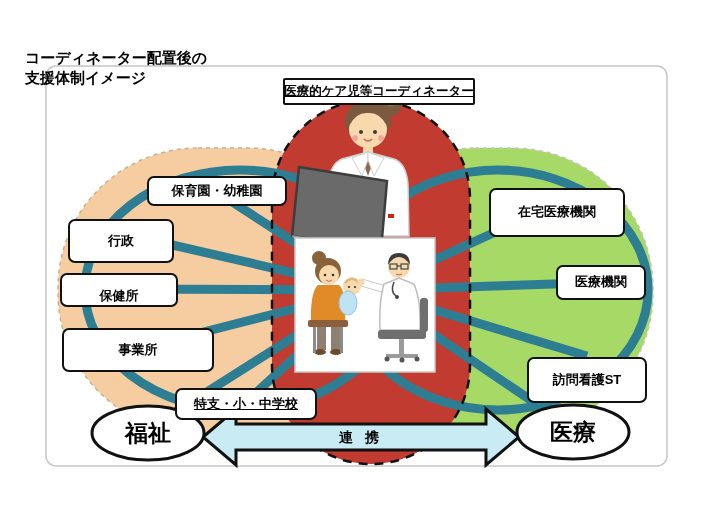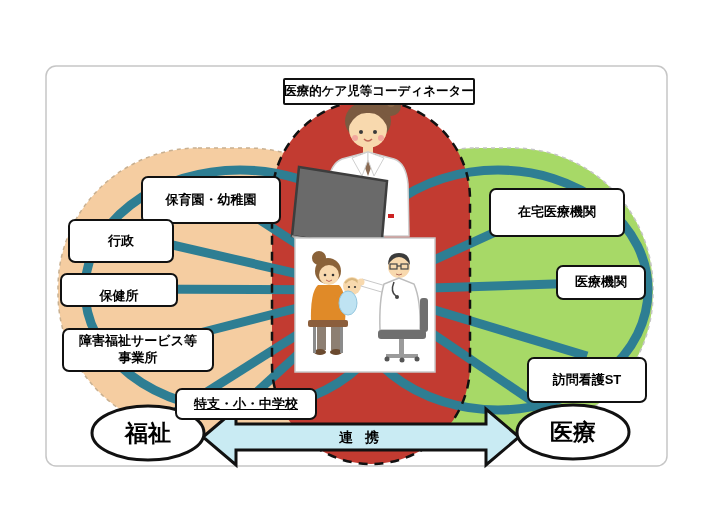--- a/index.html
+++ b/index.html
@@ -32,21 +32,21 @@
     flex-direction: column;
     align-items: center;
     justify-content: center;
     font-size: 13px;
     font-weight: bold;
     color: #000;
     text-align: center;
     line-height: 1.3;
     white-space: nowrap;
   }
-  .node.square { border-radius: 2px; border-width: 2px; font-size: 12.5px; }
+  .node.square { border-radius: 2px; border-width: 2px; font-size: 12.5px; text-decoration: underline; }
 </style>
 </head>
 <body>
 
 <div class="stage">
 
   <svg class="diagram" width="710" height="529" viewBox="0 0 710 529">
 
     <defs>
       <clipPath id="famclip">
@@ -159,39 +159,42 @@
     <polygon points="203,437 236,409 236,424 486,424 486,409 519,437 486,465 486,450 236,450 236,465" stroke="#111111" stroke-width="3" stroke-linejoin="miter" fill="#C9EBF3"></polygon>
     <text x="361" y="442" text-anchor="middle" font-size="14" font-weight="bold" fill="#000" letter-spacing="4">連 携</text>
 
     <ellipse cx="148" cy="433" rx="56" ry="27" fill="#ffffff" stroke="#111111" stroke-width="3"></ellipse>
     <text x="148" y="441" text-anchor="middle" font-size="23" font-weight="bold" fill="#000">福祉</text>
 
     <ellipse cx="573" cy="432" rx="56" ry="27" fill="#ffffff" stroke="#111111" stroke-width="3"></ellipse>
     <text x="573" y="440" text-anchor="middle" font-size="23" font-weight="bold" fill="#000">医療</text>
   </svg>
 
+  <div class="page-title">
+    <div>コーディネーター配置後の</div>
+    <div>支援体制イメージ</div>
+  </div>
 
   <div class="node square" style="left:283px; top:78px; width:192px; height:27px;">
     <span>医療的ケア児等コーディネーター</span>
   </div>
 
-  <div class="node" style="left:141px; top:176px; width:140px; height:48px;">
+  <div class="node" style="left:147px; top:176px; width:140px; height:30px;">
     <span>保育園・幼稚園</span>
   </div>
 
   <div class="node" style="left:68px; top:219px; width:106px; height:44px;">
     <span>行政</span>
   </div>
 
   <div class="node" style="left:60px; top:273px; width:118px; height:34px;justify-content:flex-end;">
     <span>保健所</span>
   </div>
 
   <div class="node" style="left:62px; top:328px; width:152px; height:44px;">
-    <span>障害福祉サービス等</span>
     <span>事業所</span>
   </div>
 
   <div class="node" style="left:175px; top:388px; width:142px; height:32px;text-decoration:underline;">
     <span>特支・小・中学校</span>
   </div>
 
   <div class="node" style="left:489px; top:188px; width:136px; height:49px;">
     <span>在宅医療機関</span>
   </div>

